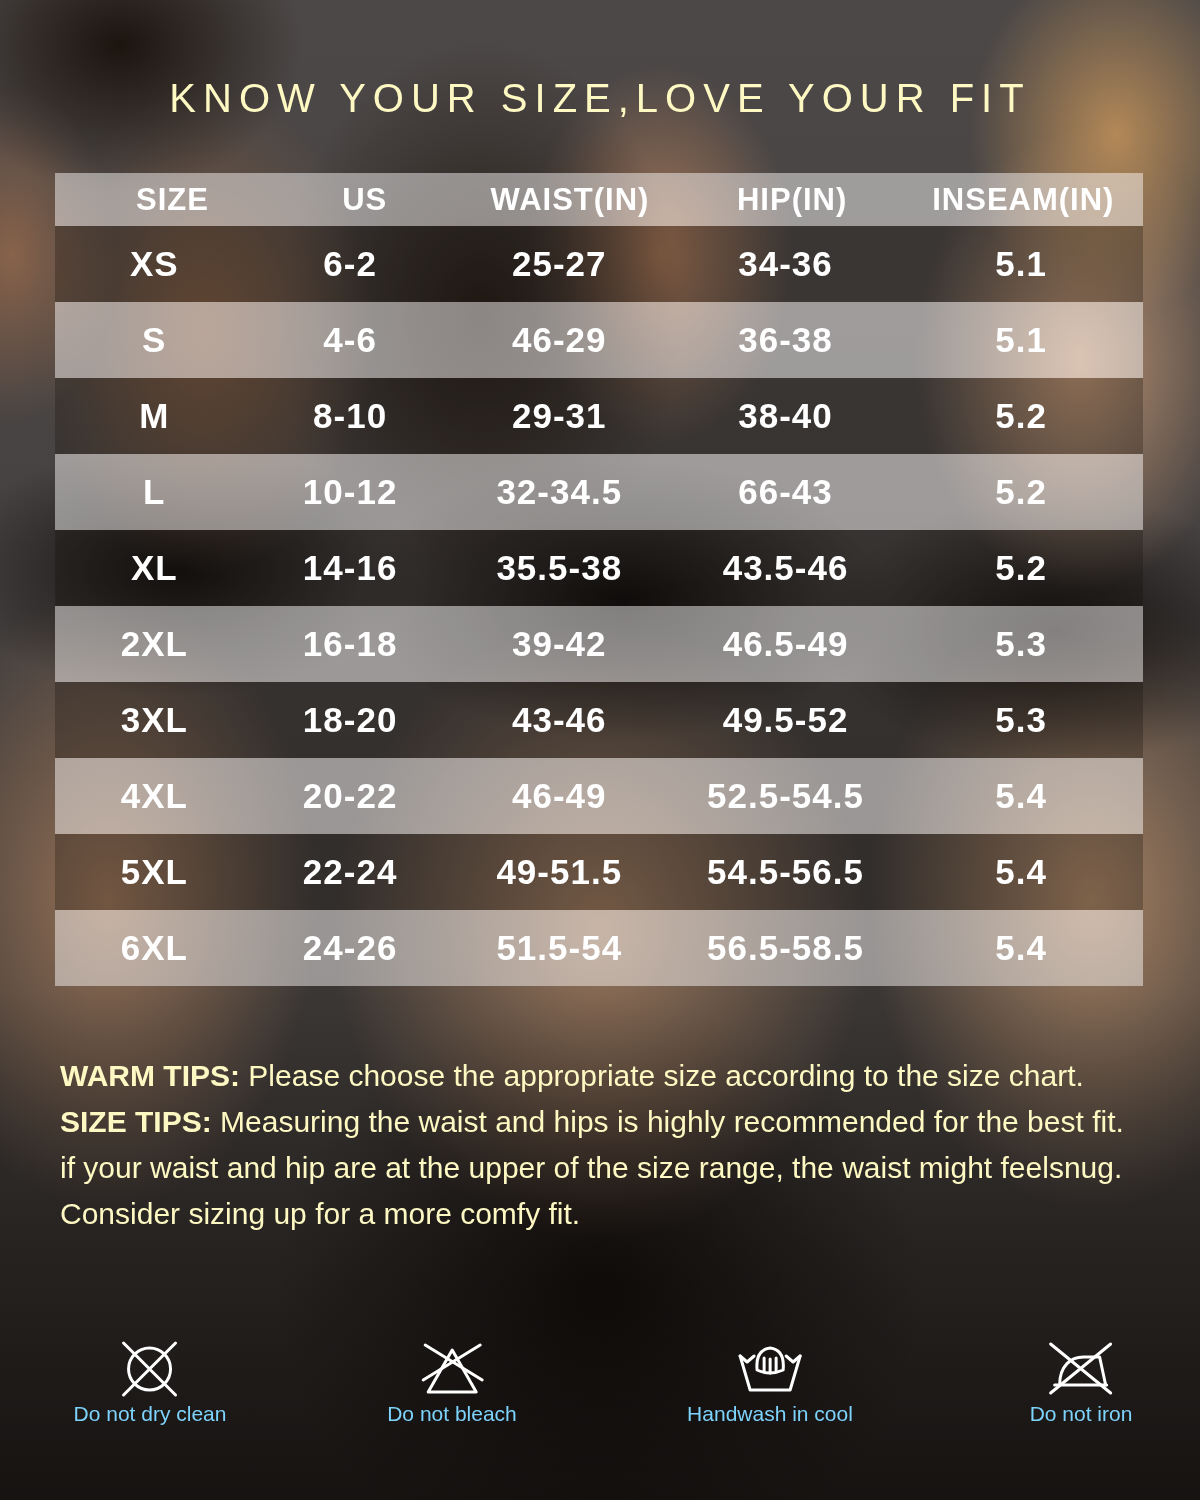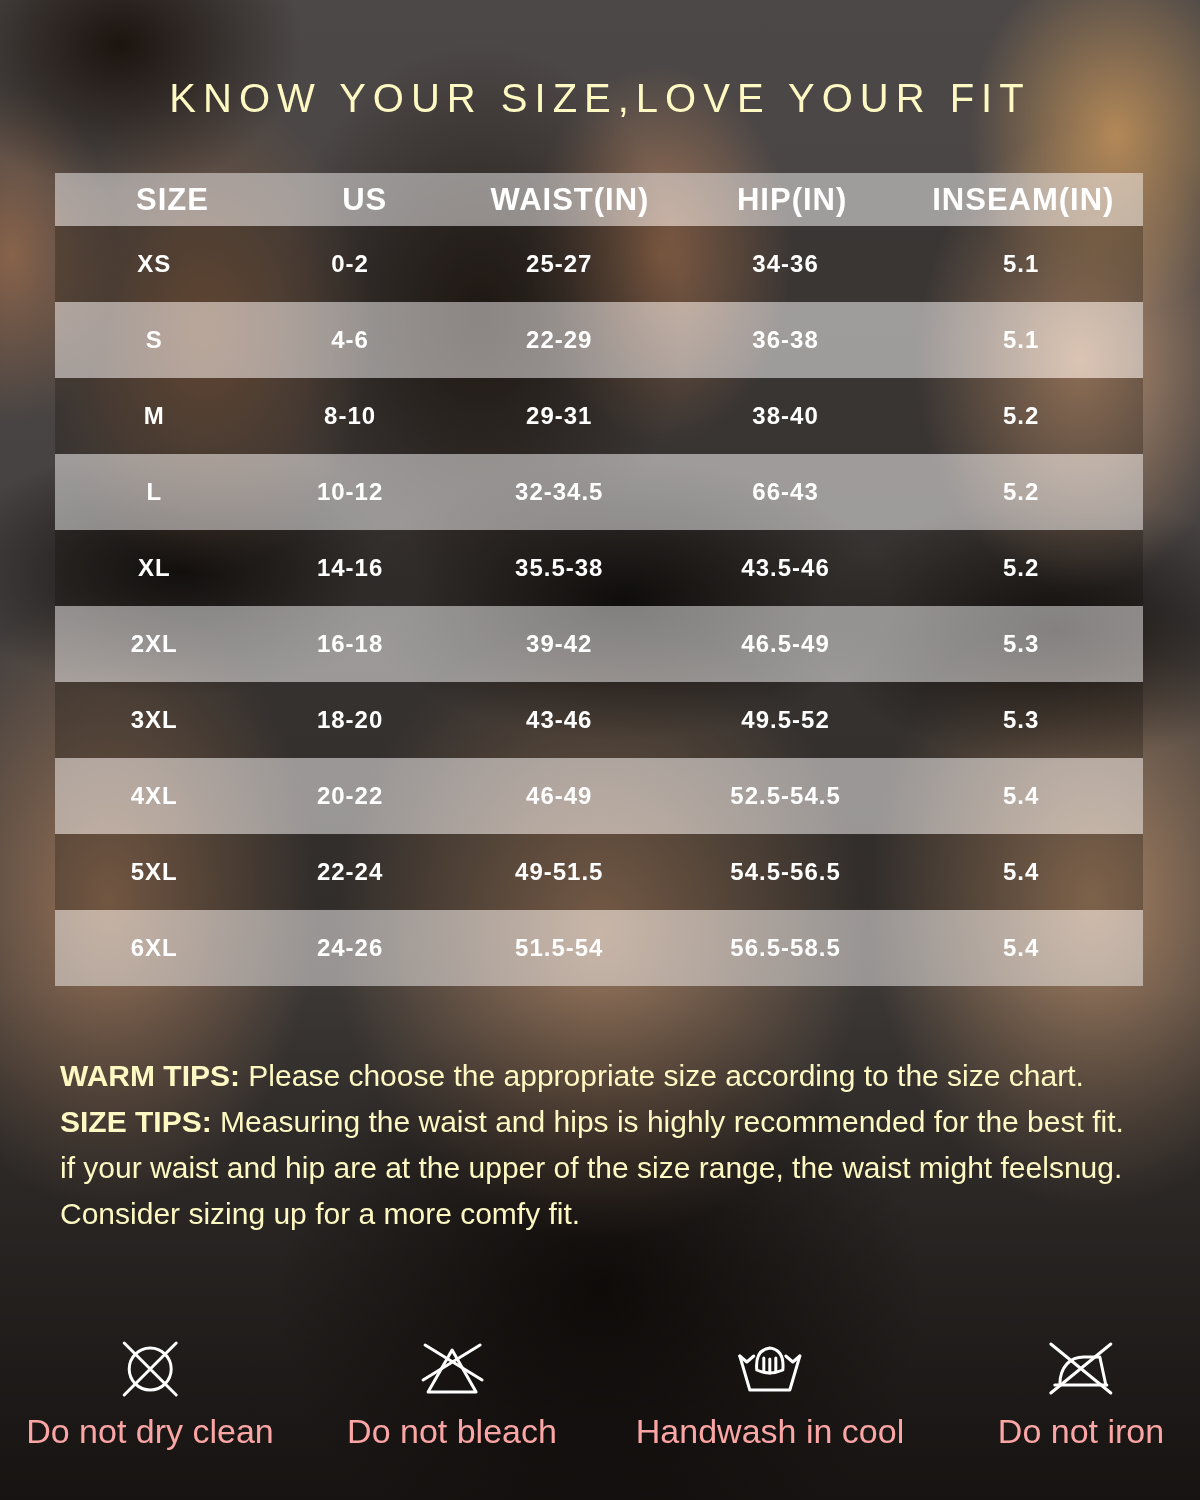--- a/index.html
+++ b/index.html
@@ -36,37 +36,37 @@
   }
   .table{position:absolute;left:55px;top:173px;width:1088px;}
   .row{
     display:grid;grid-template-columns:18.25% 17.75% 20.7% 20.9% 22.4%;
     align-items:center;height:76px;
   }
   .row.header{height:53px;padding-left:20px;}
   .row.light{background:rgba(253,251,251,0.48);}
   .row.dark{background:rgba(14,10,8,0.26);}
   .cell{
-    text-align:center;font-weight:700;font-size:24px;letter-spacing:1px;
+    text-align:center;font-weight:700;font-size:35px;letter-spacing:1px;
     color:#ffffff;white-space:nowrap;
   }
   .row.header .cell{font-size:31px;letter-spacing:1px;}
   .tips{
     position:absolute;left:60px;top:1053px;width:1105px;
     font-size:30px;line-height:46px;color:#fef9c3;
   }
   .tips p{margin:0;}
   .tips b{font-weight:700;}
   .care{position:absolute;left:0;top:1336px;width:1200px;height:130px;}
   .care-item{
     position:absolute;top:0;transform:translateX(-50%);
     display:flex;flex-direction:column;align-items:center;
   }
   .care-item svg{display:block;}
-  .care-label{margin-top:10px;font-size:34px;color:#fca5a5;white-space:nowrap;}
+  .care-label{font-size:21px;color:#7dd3fc;white-space:nowrap;}
   .c1{left:150px;} .c2{left:452px;} .c3{left:770px;} .c4{left:1081px;}
   .ic{stroke:#ffffff;stroke-width:1.5;fill:none;stroke-linecap:round;stroke-linejoin:round;}
 </style>
 </head>
 <body>
 
 <div class="canvas">
   <div class="photo"></div>
 
   <h1 class="title">KNOW YOUR SIZE,LOVE YOUR FIT</h1>
@@ -75,29 +75,29 @@
     <div class="row header light">
       <div class="cell">SIZE</div>
       <div class="cell">US</div>
       <div class="cell">WAIST(IN)</div>
       <div class="cell">HIP(IN)</div>
       <div class="cell">INSEAM(IN)</div>
     </div>
 
     <div class="row dark">
       <div class="cell">XS</div>
-      <div class="cell">0-2</div>
+      <div class="cell">6-2</div>
       <div class="cell">25-27</div>
       <div class="cell">34-36</div>
       <div class="cell">5.1</div>
     </div>
     <div class="row light">
       <div class="cell">S</div>
       <div class="cell">4-6</div>
-      <div class="cell">22-29</div>
+      <div class="cell">46-29</div>
       <div class="cell">36-38</div>
       <div class="cell">5.1</div>
     </div>
     <div class="row dark">
       <div class="cell">M</div>
       <div class="cell">8-10</div>
       <div class="cell">29-31</div>
       <div class="cell">38-40</div>
       <div class="cell">5.2</div>
     </div>

